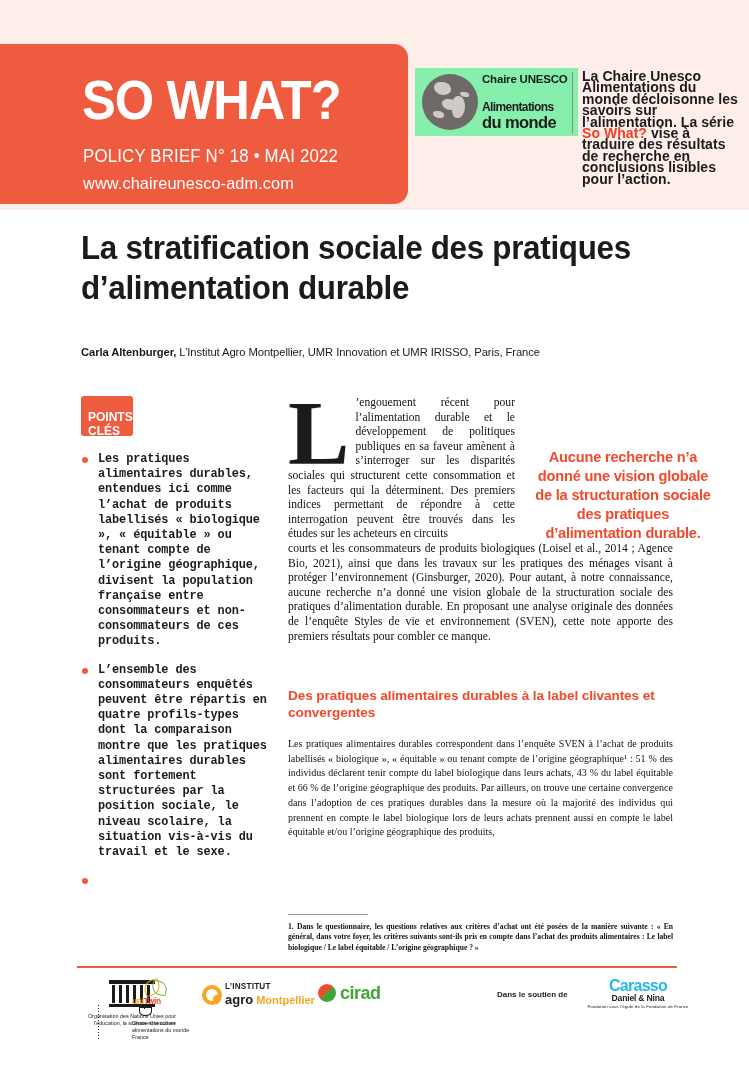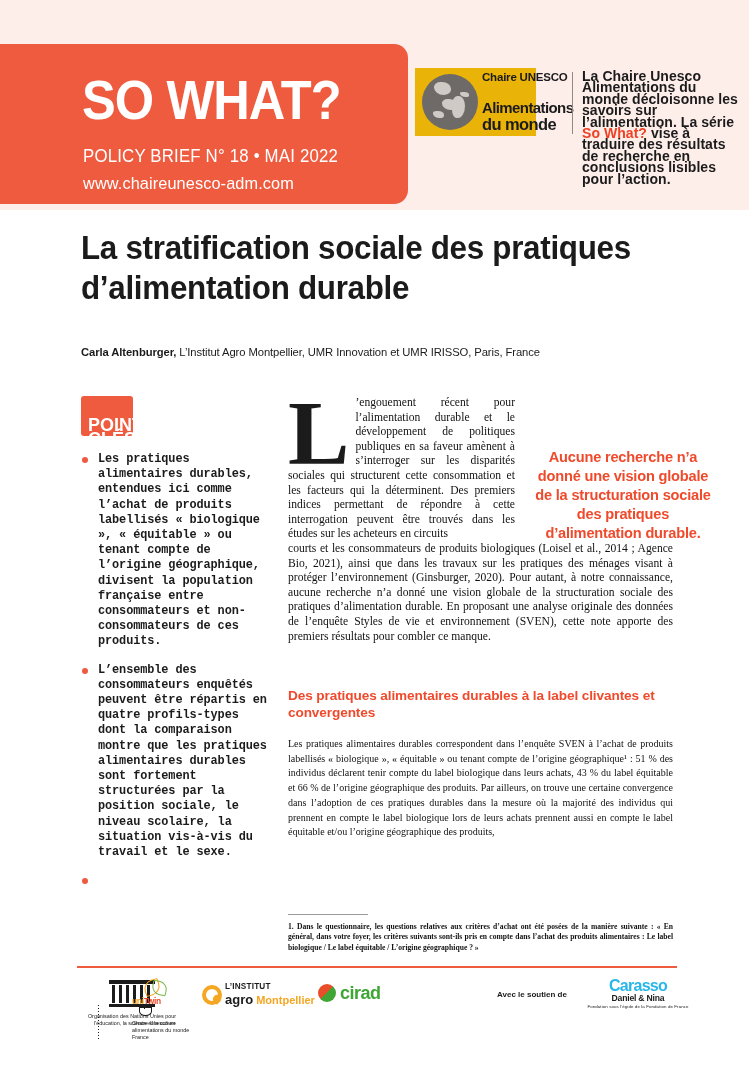--- a/index.html
+++ b/index.html
@@ -36,40 +36,40 @@
     transform:scaleX(0.96); transform-origin:left top;
   }
   .url-line {
     position:absolute; left:83px; top:174px;
     color:#fff; font-size:17px; letter-spacing:0.1px;
     transform:scaleX(0.96); transform-origin:left top;
   }
 
   
   .chair-logo {
-    position:absolute; left:415px; top:68px; width:121px; height:68px;
-    background:#eab308; display:flex; align-items:center;
+    position:absolute; left:415px; top:68px; width:163px; height:68px;
+    background:#86efac; display:flex; align-items:center;
   }
   .globe {
     width:56px; height:56px; border-radius:50%;
     background:#6e6a67; margin-left:7px; position:relative; flex:none;
     overflow:hidden;
   }
   .globe::before{
     content:""; position:absolute; left:12px; top:8px; width:17px; height:13px;
     background:#cfcac6; border-radius:40% 55% 45% 60%;
     box-shadow: 7px 16px 0 -1px #cfcac6, -4px 26px 0 -3px #cfcac6, 22px 6px 0 -4px #cfcac6;
   }
   .globe::after{
     content:""; position:absolute; left:30px; top:22px; width:13px; height:22px;
     background:#cfcac6; border-radius:45% 50% 60% 40%;
   }
   .chair-txt { margin-left:4px; line-height:1.0; }
   .chair-txt .l1 { font-size:11.5px; font-weight:bold; color:#1b1b1b; letter-spacing:-0.2px;}
-  .chair-txt .l2 { font-size:15px; font-weight:bold; color:#1b1b1b; letter-spacing:-0.6px; margin-top:16px;}
+  .chair-txt .l2 { font-size:12px; font-weight:bold; color:#1b1b1b; letter-spacing:-0.6px; margin-top:16px;}
   .chair-txt .l3 { font-size:16.5px; font-weight:bold; color:#1b1b1b; letter-spacing:-0.6px; margin-top:1px;}
 
   .chair-divider {
     position:absolute; left:572px; top:72px; width:1px; height:62px; background:#8e8a87;
   }
   .chair-desc {
     position:absolute; left:582px; top:71px; width:160px;
     font-size:14px; line-height:11.4px; color:#1b1b1b; font-weight:bold;
     letter-spacing:0.05px;
   }
@@ -88,22 +88,22 @@
     font-size:11.6px; color:#1b1b1b; letter-spacing:-0.1px;
     transform:scaleX(0.97); transform-origin:left top;
   }
   .byline b { font-weight:bold; }
 
   
   .pc-badge {
     position:absolute; left:81px; top:396px; width:52px; height:40px;
     background:#ef5b3f; border-radius:3px;
     color:#fff; font-family:"Liberation Sans Narrow","Liberation Sans", sans-serif;
-    font-weight:bold; font-size:18px; line-height:14px;
-    padding:22px 0 0 7px; letter-spacing:0px;
+    font-weight:bold; font-size:12px; line-height:14px;
+    padding:14px 0 0 7px; letter-spacing:0px;
   }
   .keypoints {
     position:absolute; left:81px; top:452px; width:190px;
   }
   .kp {
     position:relative; padding-left:17px; margin-bottom:13px;
     font-family:Liberation Mono, monospace;
     font-weight:bold; font-size:11.9px; line-height:15.2px; color:#1b1b1b;
     letter-spacing:-0.1px;
   }
@@ -326,21 +326,21 @@
           <span class="t2">agro</span><span class="t3">Montpellier</span>
         </div>
       </div>
     </div>
 
     <div class="cirad-logo">
       <div class="cirad-leaf"></div>
       <div class="cirad-name">cirad</div>
     </div>
 
-    <div class="soutien">Avec le soutien de</div>
+    <div class="soutien">Dans le soutien de</div>
     <div class="carasso">
       <div class="c1">Carasso</div>
       <div class="c2">Daniel &amp; Nina</div>
       <div class="c3">Fondation sous l’égide de la Fondation de France</div>
     </div>
 
   </div>
 </div>
 
 </body></html>

